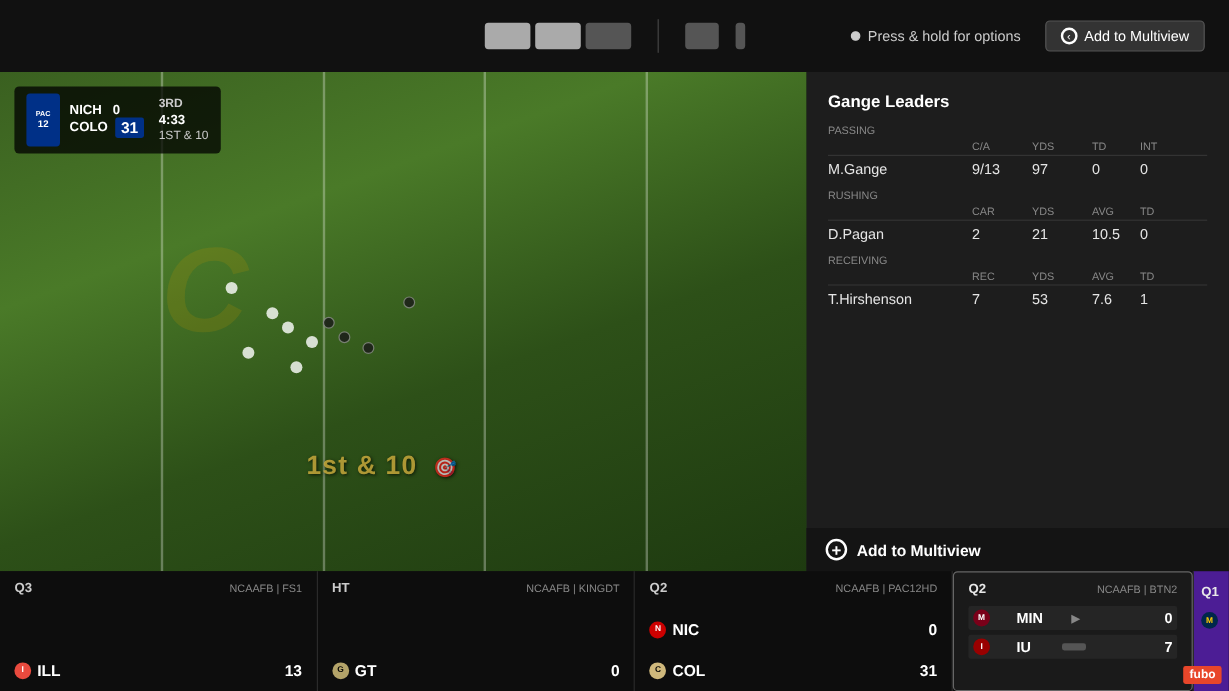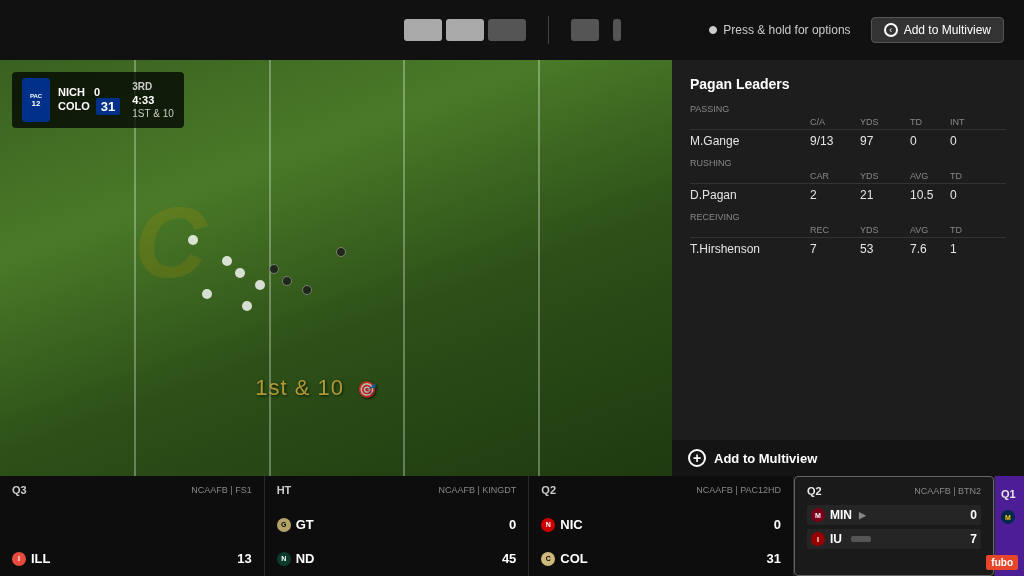--- a/index.html
+++ b/index.html
@@ -135,21 +135,21 @@
       position: absolute;
       width: 2px;
       height: 100%;
       background: rgba(255,255,255,0.3);
     }
     .field-text-1st10 {
       position: absolute;
       bottom: 18%;
       left: 38%;
       font-size: 22px;
-      font-weight: normal;
+      font-weight: bold;
       color: rgba(200,170,60,0.85);
       letter-spacing: 1px;
       text-shadow: 1px 1px 3px rgba(0,0,0,0.7);
     }
     
     .cu-logo {
       position: absolute;
       top: 30%;
       left: 20%;
       font-size: 100px;
@@ -406,21 +406,21 @@
       align-items: center;
       justify-content: space-between;
       margin-bottom: 4px;
       background: rgba(255,255,255,0.05);
       padding: 3px 4px;
       border-radius: 2px;
     }
     .selected-team-name {
       display: flex;
       align-items: center;
-      gap: 5px;
+      gap: 22px;
       font-size: 12px;
       font-weight: bold;
       color: #fff;
     }
     .selected-team-score {
       font-size: 12px;
       font-weight: bold;
       color: #fff;
     }
 
@@ -563,21 +563,21 @@
       </div>
       <div class="game-info-overlay">
         <div class="quarter-info">3RD</div>
         <div class="time-info">4:33</div>
         <div class="down-info">1ST &amp; 10</div>
       </div>
     </div>
   </div>
 
   <div class="game-leaders-panel">
-    <div class="leaders-title">Pagan Leaders</div>
+    <div class="leaders-title">Gange Leaders</div>
 
     <div class="stat-category">
       <div class="stat-category-label">PASSING</div>
       <div class="stat-header-row">
         <span></span>
         <span>C/A</span>
         <span>YDS</span>
         <span>TD</span>
         <span>INT</span>
       </div>
@@ -654,27 +654,20 @@
       <span class="quarter-badge">HT</span>
       <span class="network-badge">NCAAFB | KINGDT</span>
     </div>
     <div class="game-team-row">
       <div class="team-name-bottom">
         <div class="team-logo-gt">G</div>
         <span>GT</span>
       </div>
       <span class="team-score-bottom">0</span>
     </div>
-    <div class="game-team-row">
-      <div class="team-name-bottom">
-        <div class="team-logo-nd">N</div>
-        <span>ND</span>
-      </div>
-      <span class="team-score-bottom">45</span>
-    </div>
   </div>
 
   <div class="game-card">
     <div class="game-card-header">
       <span class="quarter-badge">Q2</span>
       <span class="network-badge">NCAAFB | PAC12HD</span>
     </div>
     <div class="game-team-row">
       <div class="team-name-bottom">
         <div class="team-logo-nic">N</div>

